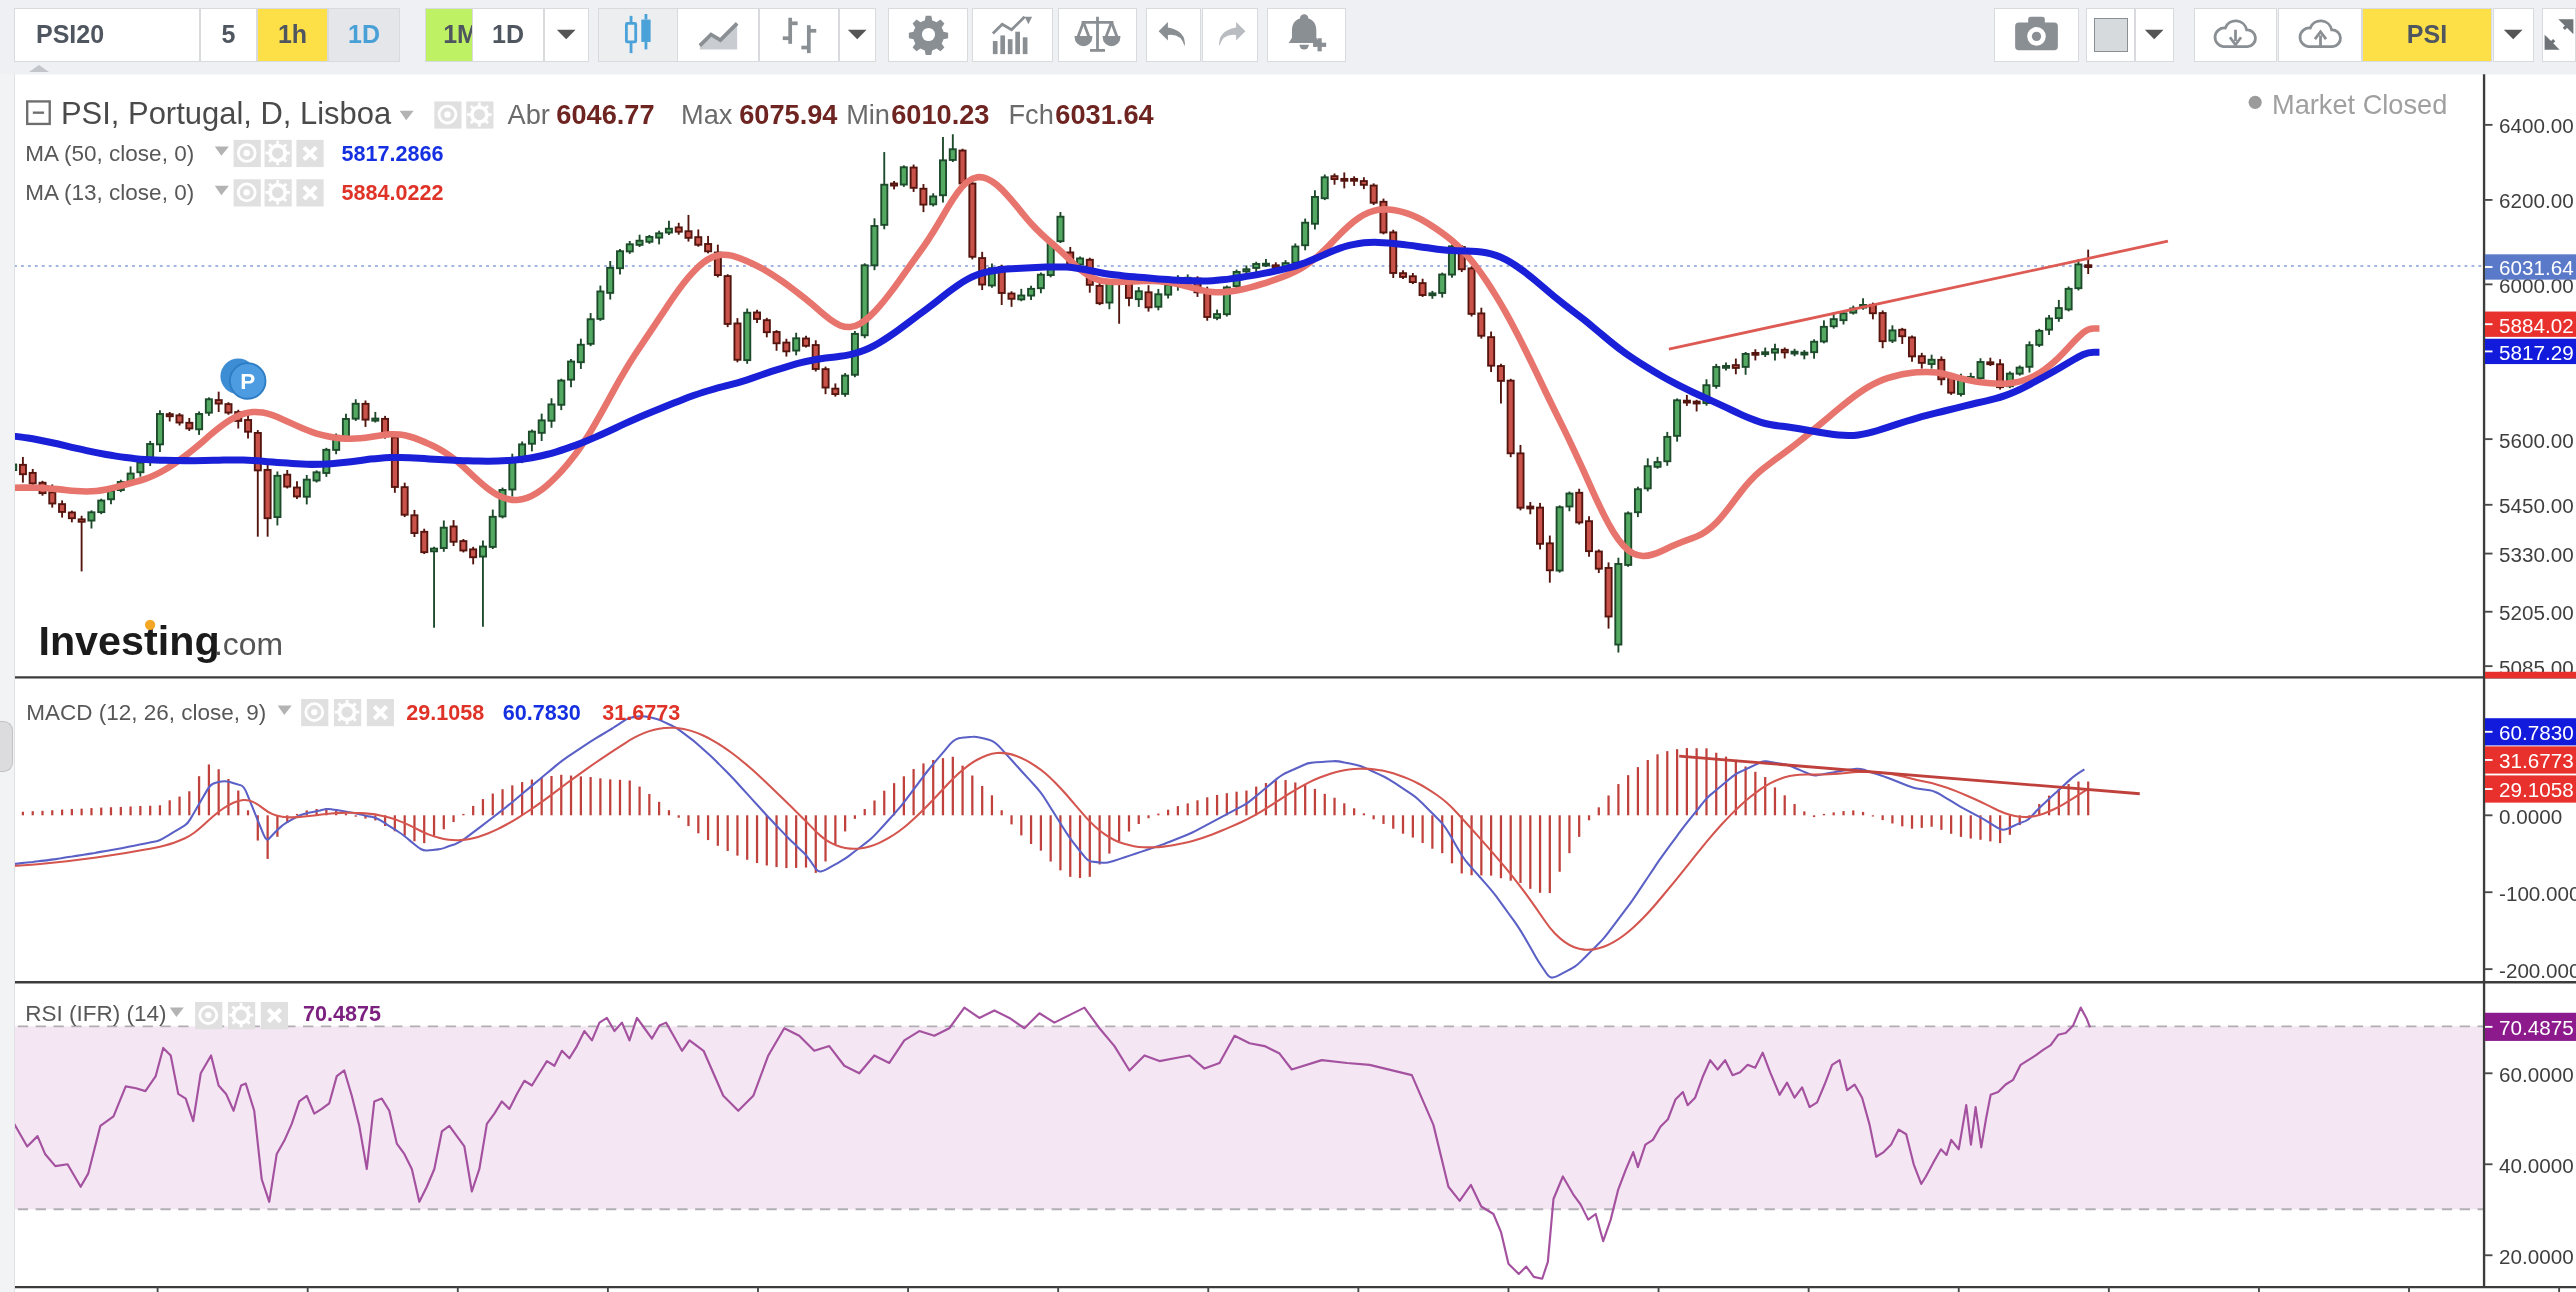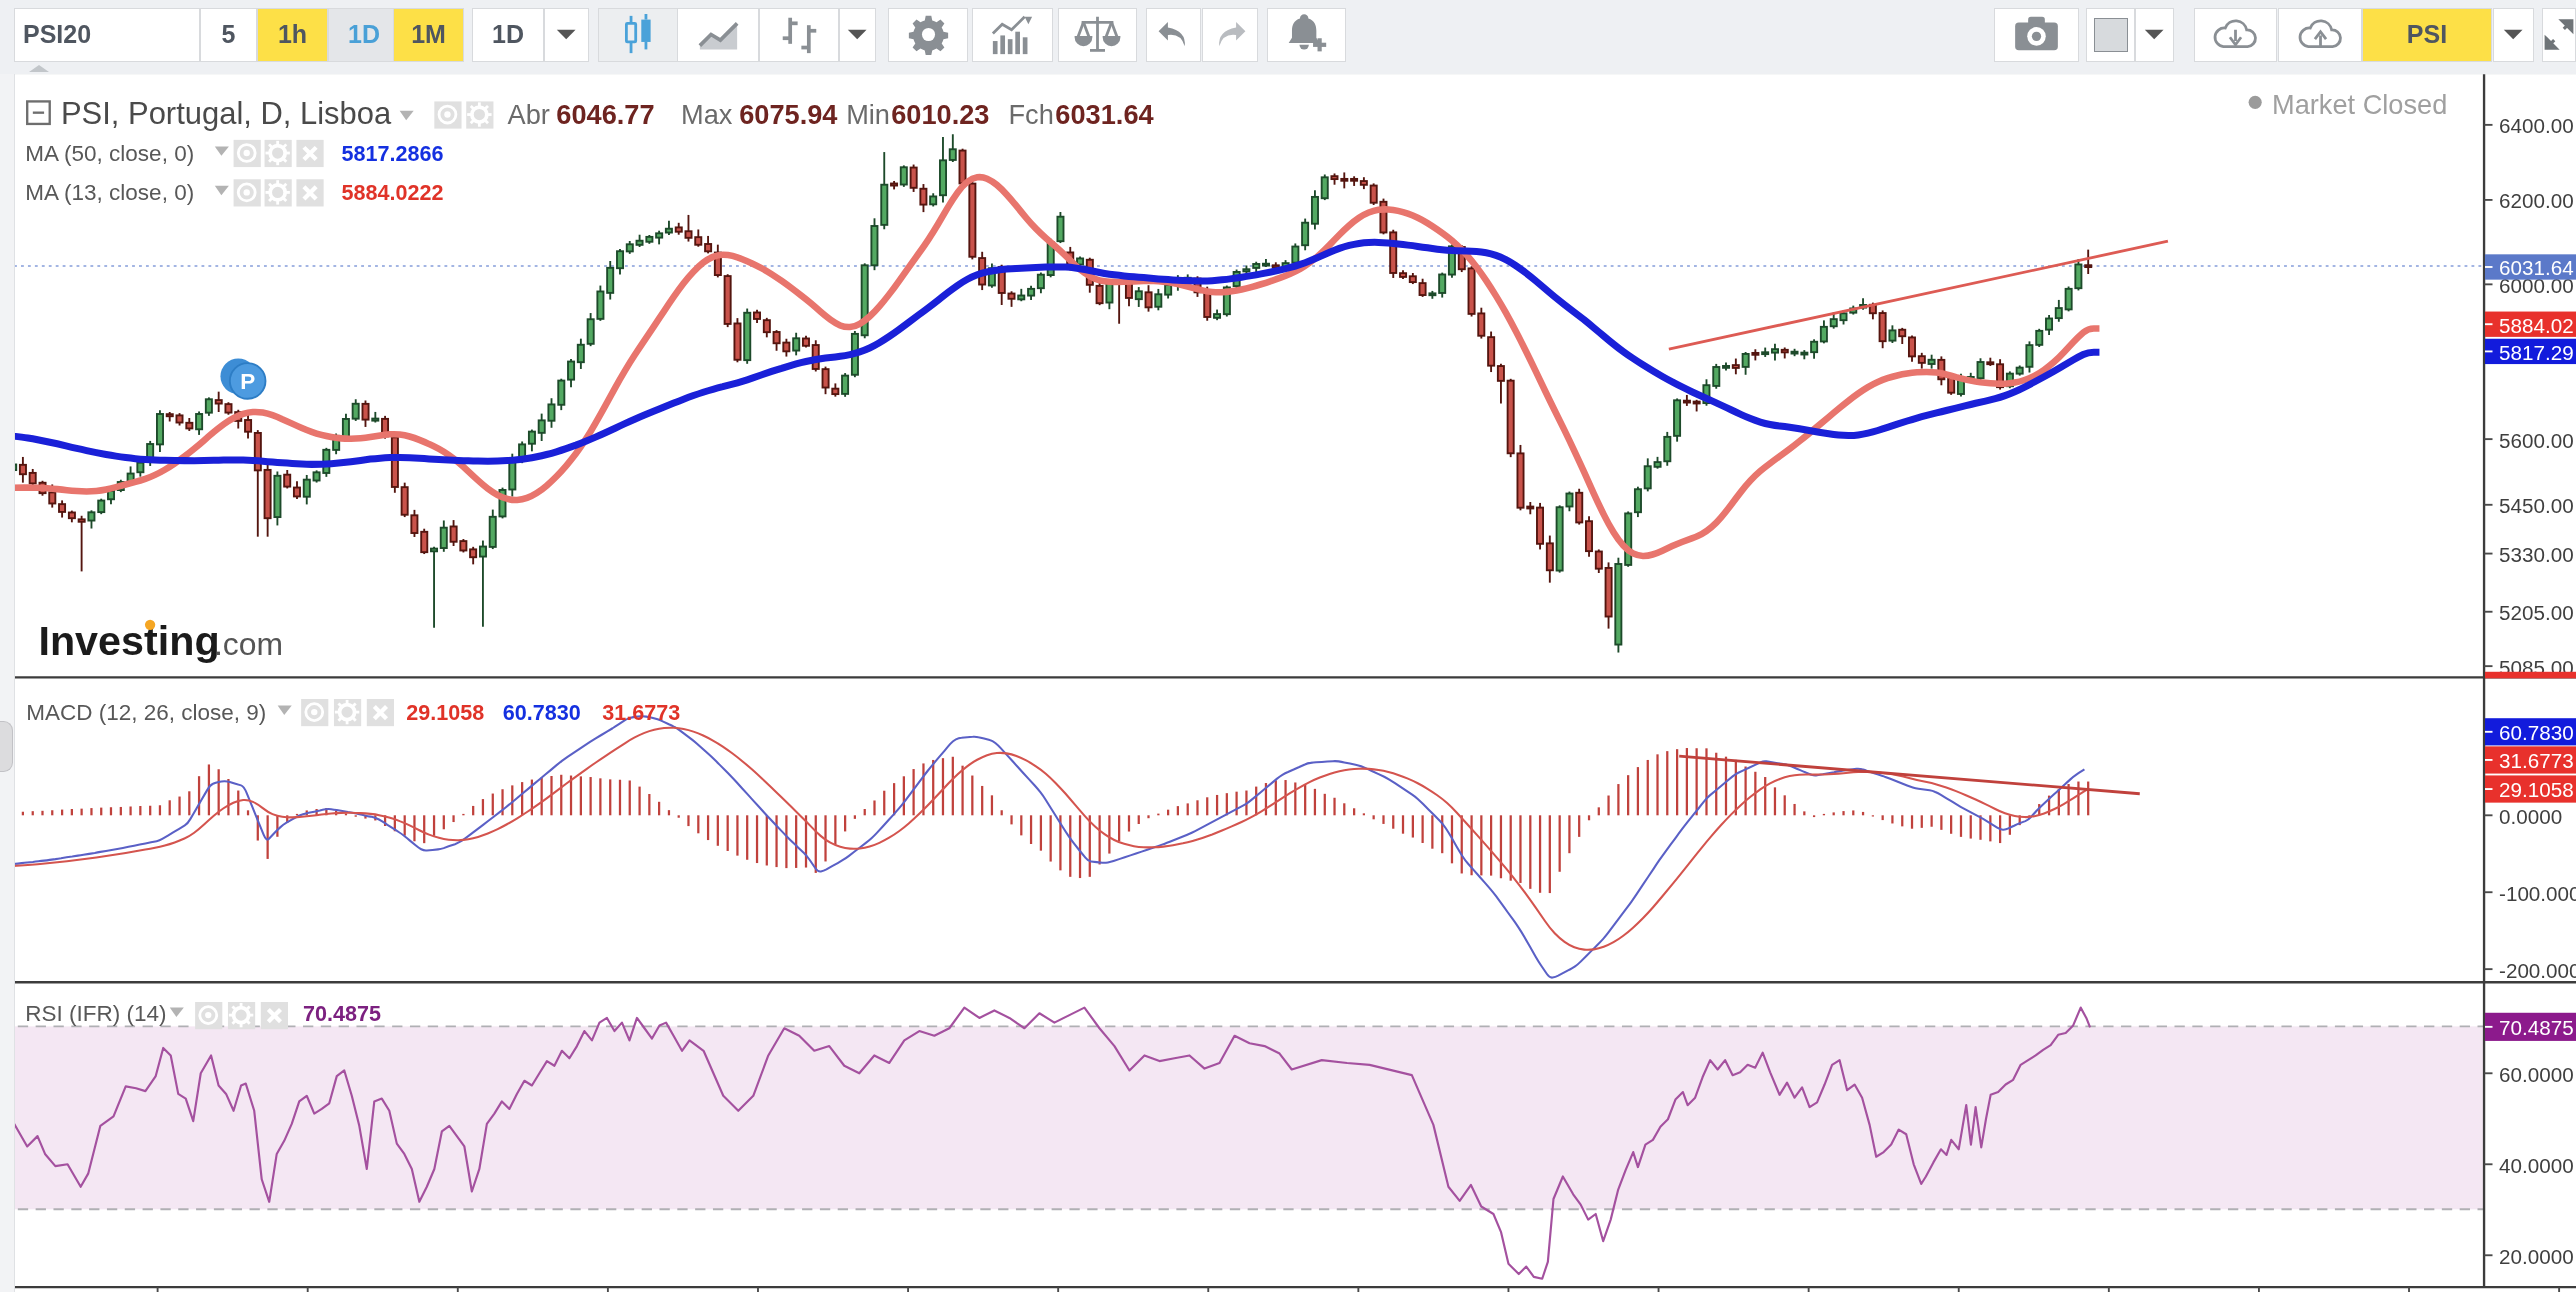--- a/index.html
+++ b/index.html
@@ -4,33 +4,33 @@
 #tb{position:absolute;left:0;top:0;width:2576px;height:74px;background:#eef0f3;border-bottom:0.9px solid #d4d7da}
 .tbtn{position:absolute;top:7.5px;height:54px;border:1.9px solid #d8dadd;box-sizing:border-box;display:flex;align-items:center;justify-content:center}
 .tl{font-size:25px;font-weight:bold;color:#4f5660}
 #strip{position:absolute;left:0;top:74px;width:14px;height:1219px;background:#f2f3f5;border-right:0.9px solid #dfe1e4}
 #handle{position:absolute;left:0;top:647px;width:12.2px;height:49px;background:#dcdcde;border:0.9px solid #c2c2c6;border-left:none;border-radius:0 9.4px 9.4px 0}
 #tri{position:absolute;left:29px;top:65px;width:0;height:0;border-left:10.3px solid transparent;border-right:10.3px solid transparent;border-bottom:7.5px solid #c2c6ca}
 #chart{position:absolute;left:0;top:74px}
 </style></head>
 <body>
 <div id="tb">
-    <div class="tbtn" style="left:14px;width:186px;background:#ffffff;justify-content:flex-start;padding-left:8px">
+    <div class="tbtn" style="left:14px;width:186px;background:#ffffff;justify-content:flex-start;padding-left:21px">
       <span class="tl">PSI20</span>
     </div>
 <div class="tbtn" style="left:200px;width:57px;background:#ffffff">
       <span class="tl">5</span>
     </div>
 <div class="tbtn" style="left:257px;width:71px;background:#fde047">
       <span class="tl">1h</span>
     </div>
 <div class="tbtn" style="left:328px;width:72px;background:#e4e6e9">
       <span class="tl" style="color:#49a0d7">1D</span>
     </div>
-<div class="tbtn" style="left:393px;width:71px;background:#fde047">
+<div class="tbtn" style="left:425px;width:71px;background:#bef264">
       <span class="tl">1M</span>
     </div>
 <div class="tbtn" style="left:472px;width:72px;background:#ffffff">
       <span class="tl">1D</span>
     </div>
 <div class="tbtn" style="left:544px;width:45px;background:#ffffff">
       <svg width="24.4" height="15" viewBox="0 0 26 16">
         <path d="M3 3 L13 13 L23 3 Z" fill="#555"></path>
       </svg>
     </div>

